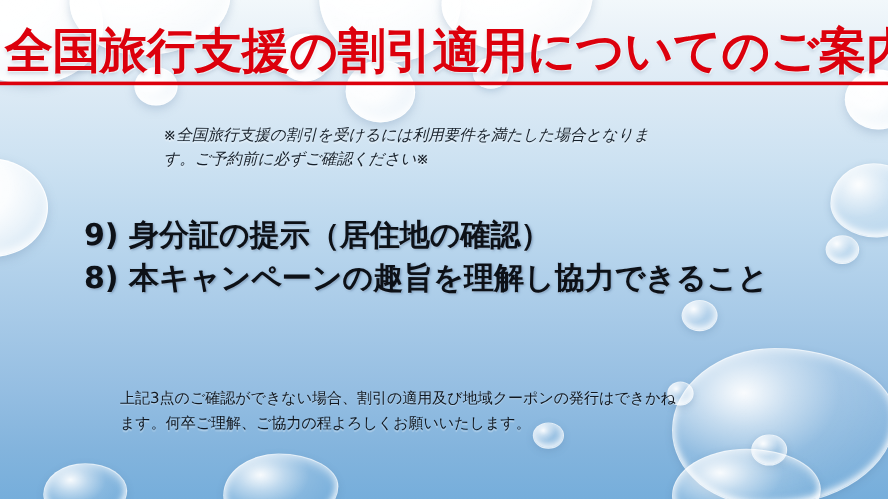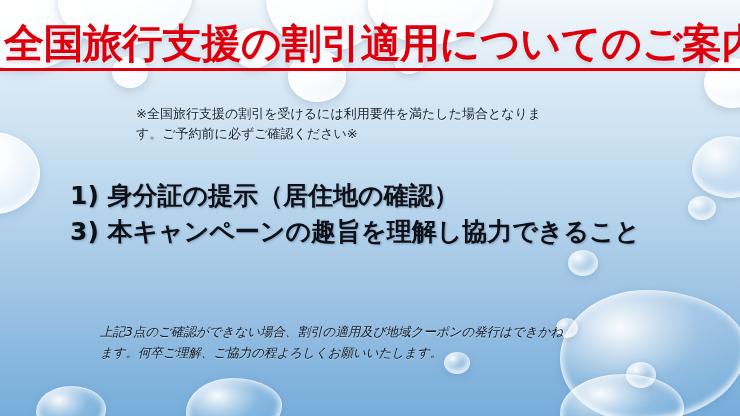--- a/index.html
+++ b/index.html
@@ -109,20 +109,21 @@
   
   .note {
     position:absolute;
     left:136px; top:104px;
     width:430px;
     font-family:"DejaVu Sans", sans-serif;
     font-size:13px;
     line-height:1.55;
     color:#17202a;
     text-shadow:0 1px 1px rgba(255,255,255,0.45);
+    font-style:italic;
   }
 
   
   .req-list {
     position:absolute;
     left:70px; top:178px;
     width:620px;
     list-style:none;
   }
   .req-item {
@@ -140,21 +141,20 @@
   
   .footer {
     position:absolute;
     left:100px; top:322px;
     width:470px;
     font-family:"DejaVu Sans", sans-serif;
     font-size:12.5px;
     line-height:1.65;
     color:#10171f;
     text-shadow:0 1px 1px rgba(255,255,255,0.40);
-    font-style:italic;
   }
 </style>
 </head>
 <body>
 
 <div id="slide">
 
   <div class="bubbles">
     <div class="drop pale" id="d1"></div>
     <div class="drop pale" id="d2"></div>
@@ -178,19 +178,19 @@
     <div class="drop" id="d20"></div>
   </div>
 
   <div class="title-wrap">
     <h1 class="title">全国旅行支援の割引適用についてのご案内</h1>
   </div>
 
   <p class="note">※全国旅行支援の割引を受けるには利用要件を満たした場合となります。ご予約前に必ずご確認ください※</p>
 
   <ul class="req-list">
-    <li class="req-item">1) 身分証の提示（居住地の確認）</li>
-    <li class="req-item">3) 本キャンペーンの趣旨を理解し協力できること</li>
+    <li class="req-item">9) 身分証の提示（居住地の確認）</li>
+    <li class="req-item">8) 本キャンペーンの趣旨を理解し協力できること</li>
   </ul>
 
   <p class="footer">上記3点のご確認ができない場合、割引の適用及び地域クーポンの発行はできかねます。何卒ご理解、ご協力の程よろしくお願いいたします。</p>
 
 </div>
 
 </body></html>

